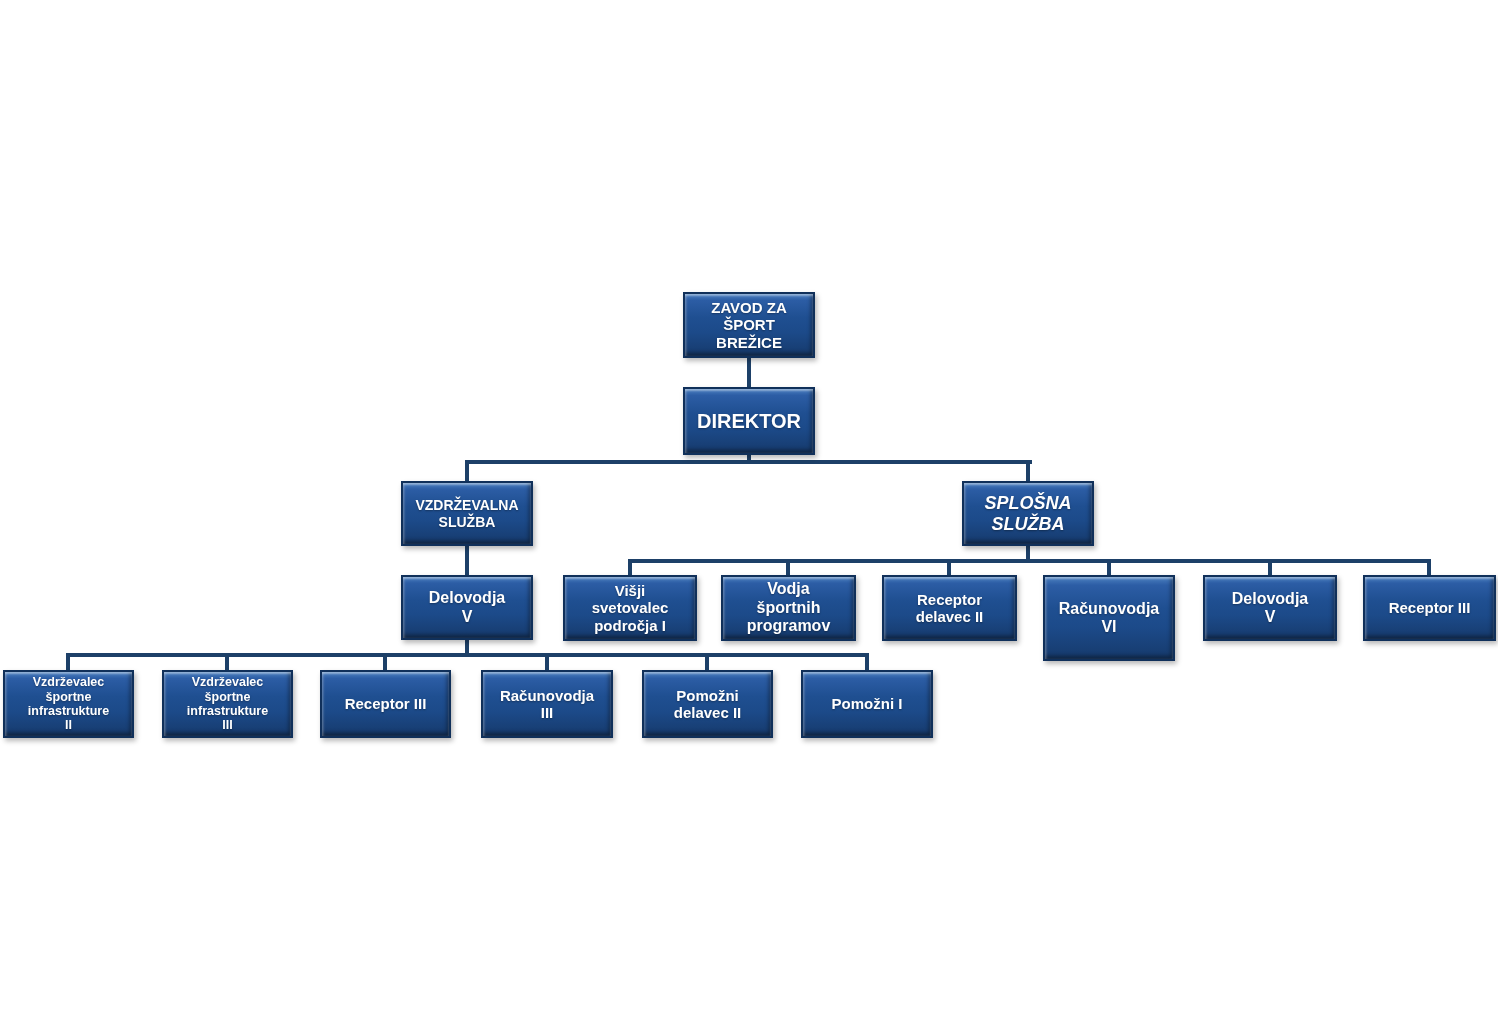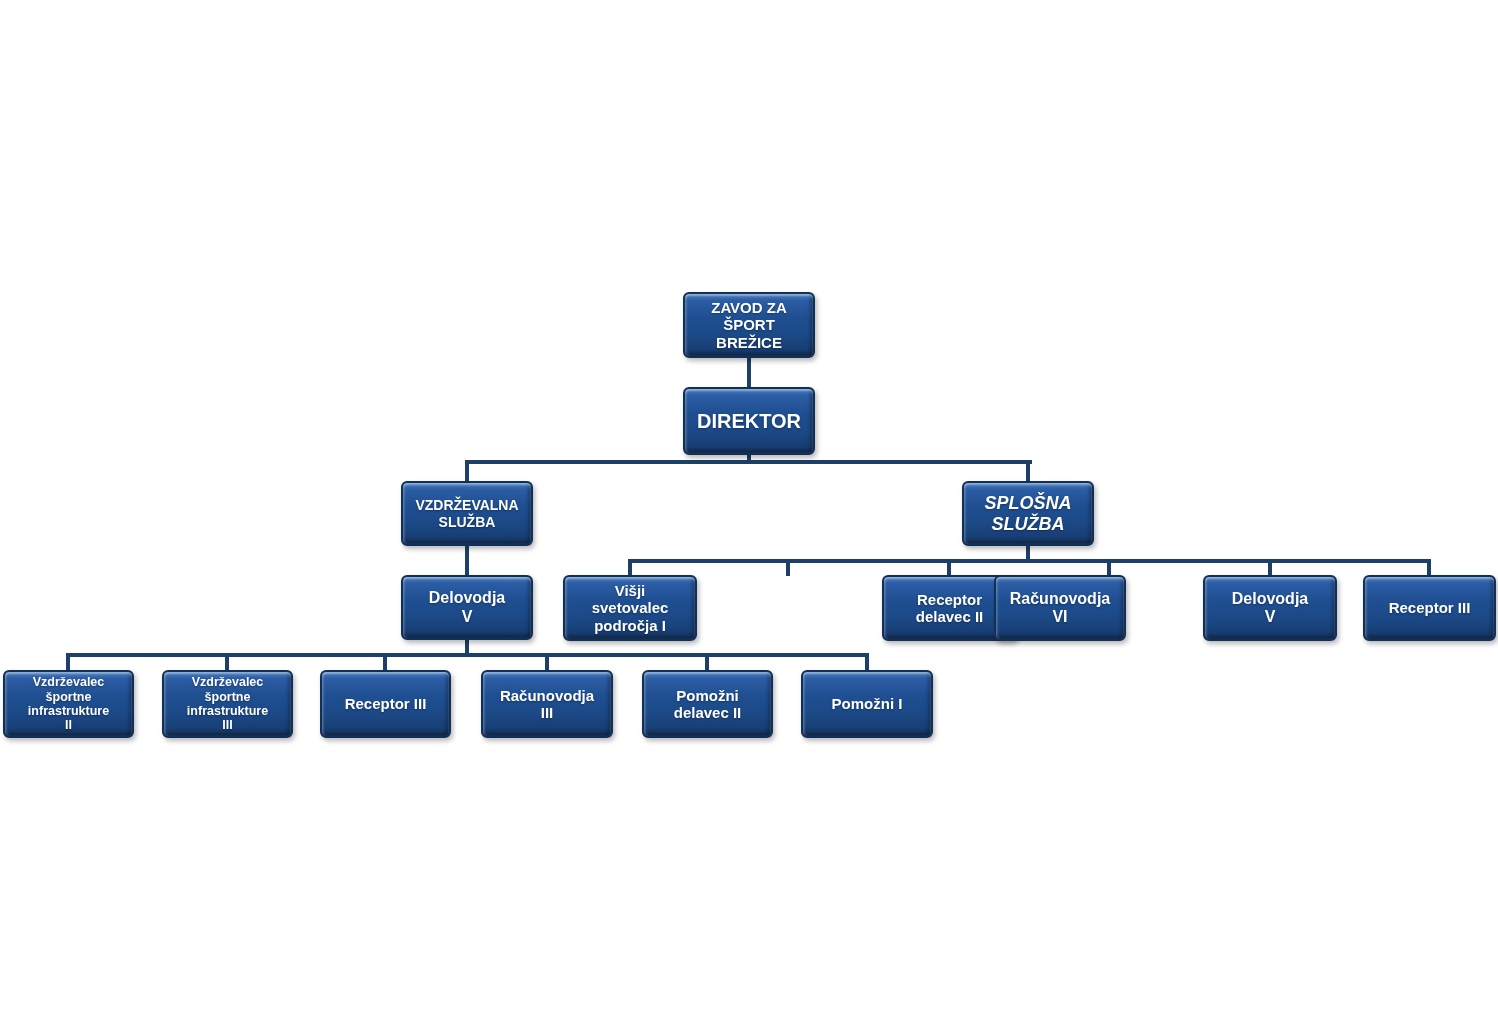--- a/index.html
+++ b/index.html
@@ -26,21 +26,21 @@
     font-weight: bold;
     line-height: 1.15;
     white-space: pre-line;
     background: linear-gradient(180deg,
       #4b80c0 0%,
       #2c5da5 10%,
       #1f4f91 38%,
       #1c4a89 62%,
       #163a6c 100%);
     border: 2px solid #10305a;
-    border-radius: 6px;
+    border-radius: 0;
     box-shadow:
       2px 3px 5px rgba(0,0,0,0.28),
       inset 0 2px 2px rgba(255,255,255,0.38),
       inset 2px 0 2px rgba(255,255,255,0.16),
       inset -2px -3px 4px rgba(0,0,0,0.42);
     text-shadow: 0 1px 2px rgba(0,0,0,0.35);
     padding: 2px 20px;
   }
   .connector {
     position: absolute;
@@ -78,23 +78,26 @@
 BREŽICE</span></div>
     <div class="node" style="left: 683px; top: 387px; width: 132px; height: 68px; font-size: 20px;"><span>DIREKTOR</span></div>
     <div class="node" style="left: 401px; top: 481px; width: 132px; height: 65px; font-size: 14px;"><span>VZDRŽEVALNA
 SLUŽBA</span></div>
     <div class="node" style="left: 962px; top: 481px; width: 132px; height: 65px; font-size: 18px; font-style: italic;"><span>SPLOŠNA
 SLUŽBA</span></div>
     <div class="node" style="left: 401px; top: 575px; width: 132px; height: 65px; font-size: 16px;"><span>Delovodja V</span></div>
     <div class="node" style="left: 563px; top: 575px; width: 134px; height: 66px; font-size: 15px;"><span>Višji
 svetovalec
 področja I</span></div>
+    <div class="node" style="left: 721px; top: 575px; width: 135px; height: 66px; font-size: 16px;"><span>Vodja
+športnih
+programov</span></div>
     <div class="node" style="left: 882px; top: 575px; width: 135px; height: 66px; font-size: 15px;"><span>Receptor
 delavec II</span></div>
-    <div class="node" style="left: 994px; top: 575px; width: 132px; height: 66px; font-size: 16px;"><span>Računovodja
+    <div class="node" style="left: 1043px; top: 575px; width: 132px; height: 86px; font-size: 16px;"><span>Računovodja
 VI</span></div>
     <div class="node" style="left: 1203px; top: 575px; width: 134px; height: 66px; font-size: 16px;"><span>Delovodja V</span></div>
     <div class="node" style="left: 1363px; top: 575px; width: 133px; height: 66px; font-size: 15px;"><span>Receptor III</span></div>
     <div class="node" style="left: 3px; top: 670px; width: 131px; height: 68px; font-size: 12.5px;"><span>Vzdrževalec
 športne
 infrastrukture II</span></div>
     <div class="node" style="left: 162px; top: 670px; width: 131px; height: 68px; font-size: 12.5px;"><span>Vzdrževalec
 športne
 infrastrukture III</span></div>
     <div class="node" style="left: 320px; top: 670px; width: 131px; height: 68px; font-size: 15px;"><span>Receptor III</span></div>

